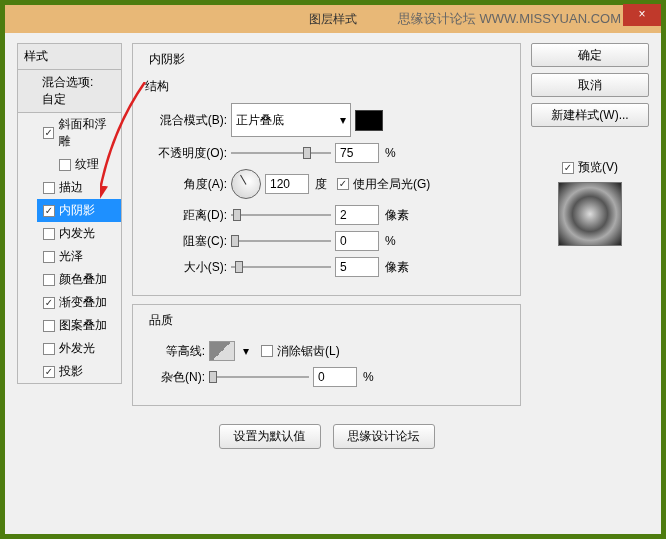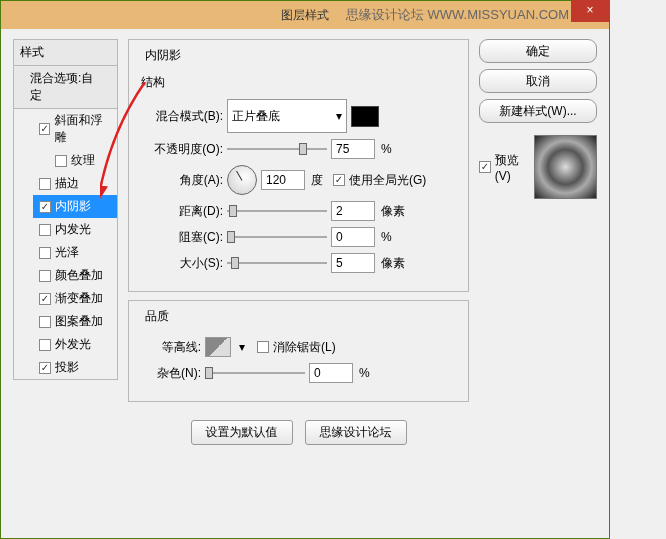--- a/index.html
+++ b/index.html
@@ -1,25 +1,25 @@
 <!DOCTYPE html>
 <html><head>
 <meta charset="utf-8">
 <style>
 * { box-sizing: border-box; margin: 0; padding: 0; font-family: "Microsoft YaHei", SimSun, sans-serif; font-size: 12px; }
 body { background: #f0f0f0; }
-.win { width: 610px; height: 539px; background: #f0f0f0; border: 1px solid #4d7c0f; display: flex; flex-direction: column; }
+.win { width: 666px; height: 539px; background: #f0f0f0; border: 5px solid #4d7c0f; display: flex; flex-direction: column; }
 .tbar { height: 28px; background: #e8b877; display: flex; align-items: center; position: relative; }
 .ttl { position: absolute; left: 50%; transform: translateX(-50%); color: #333; }
 .wm { position: absolute; right: 40px; color: #666; font-size: 13px; }
 .cls { position: absolute; right: 0; top: -1px; width: 38px; height: 22px; background: #c0392b; color: #fff; text-align: center; line-height: 20px; }
 .body { flex: 1; display: flex; padding: 10px 12px; gap: 10px; background: #f0f0f0; }
 .left { width: 105px; }
 .lhdr { border: 1px solid #b8b8b8; padding: 4px 6px; background: #e8e8e8; }
-.lsub { border: 1px solid #b8b8b8; border-top: none; padding: 4px 16px; background: #e8e8e8; }
+.lsub { border: 1px solid #b8b8b8; border-top: none; padding: 4px 24px; background: #e8e8e8; }
 .llist { border: 1px solid #b8b8b8; border-top: none; padding-left: 19px; }
 .li { padding: 3px 6px; display: flex; align-items: center; gap: 4px; }
 .li.sel { background: #1e90ff; color: #fff; }
 .li.ind { padding-left: 22px; }
 .cb { width: 12px; height: 12px; border: 1px solid #888; background: #fff; display: inline-flex; align-items: center; justify-content: center; font-size: 10px; line-height: 1; color: #333; }
 .cb.ck::before { content: "✓"; }
 .mid { flex: 1; display: flex; flex-direction: column; gap: 8px; }
 .grp { border: 1px solid #b8b8b8; padding: 8px 12px 12px; background: #f0f0f0; }
 .glbl { background: #f0f0f0; padding: 0 4px; margin-top: -16px; margin-bottom: 6px; display: inline-block; }
 .section { margin-top: 4px; margin-bottom: 8px; }
@@ -31,22 +31,22 @@
 .sl { position: relative; width: 100px; height: 16px; }
 .sl::before { content: ""; position: absolute; top: 7px; left: 0; right: 0; height: 2px; background: #aaa; }
 .sl .th { position: absolute; top: 2px; width: 8px; height: 12px; background: #d0d0d0; border: 1px solid #666; }
 .num { width: 44px; height: 20px; border: 1px solid #999; background: #fff; padding: 0 4px; line-height: 18px; text-align: left; }
 .unit { margin-left: 2px; }
 .ang { width: 30px; height: 30px; border: 1px solid #666; border-radius: 50%; position: relative; background: radial-gradient(circle at 60% 40%, #fff, #ccc); }
 .ang::after { content: ""; position: absolute; left: 50%; top: 50%; width: 11px; height: 1px; background: #333; transform-origin: left; transform: rotate(-120deg); }
 .btnrow { display: flex; gap: 12px; justify-content: center; margin-top: 10px; }
 .btn { border: 1px solid #999; background: linear-gradient(#fff, #e6e6e6); border-radius: 3px; padding: 3px 14px; }
 .right { width: 118px; display: flex; flex-direction: column; gap: 6px; }
-.rbtn { border: 1px solid #999; background: linear-gradient(#fff, #e6e6e6); border-radius: 9px; height: 24px; display: flex; align-items: center; justify-content: center; }
-.prv { margin-top: 6px; display: flex; flex-direction: row; align-items: center; gap: 0; }
+.rbtn { border: 1px solid #999; background: linear-gradient(#fff, #e6e6e6); border-radius: 2px; height: 24px; display: flex; align-items: center; justify-content: center; }
+.prv { margin-top: 20px; display: flex; flex-direction: column; align-items: center; gap: 0; }
 .pimg { width: 64px; height: 64px; border: 1px solid #777; background: radial-gradient(circle at 50% 50%, #ddd 0%, #555 40%, #aaa 60%, #222 100%); }
 .ctr { width: 26px; height: 20px; border: 1px solid #999; background: linear-gradient(135deg, #888 0%, #888 50%, #ddd 50%, #ddd 100%); }
 svg.arrow { position: absolute; left: 100px; top: 82px; pointer-events: none; z-index: 5; }
 </style>
 </head>
 <body>
 
 <div class="win">
   <div class="tbar">
     <span class="ttl">图层样式</span>

